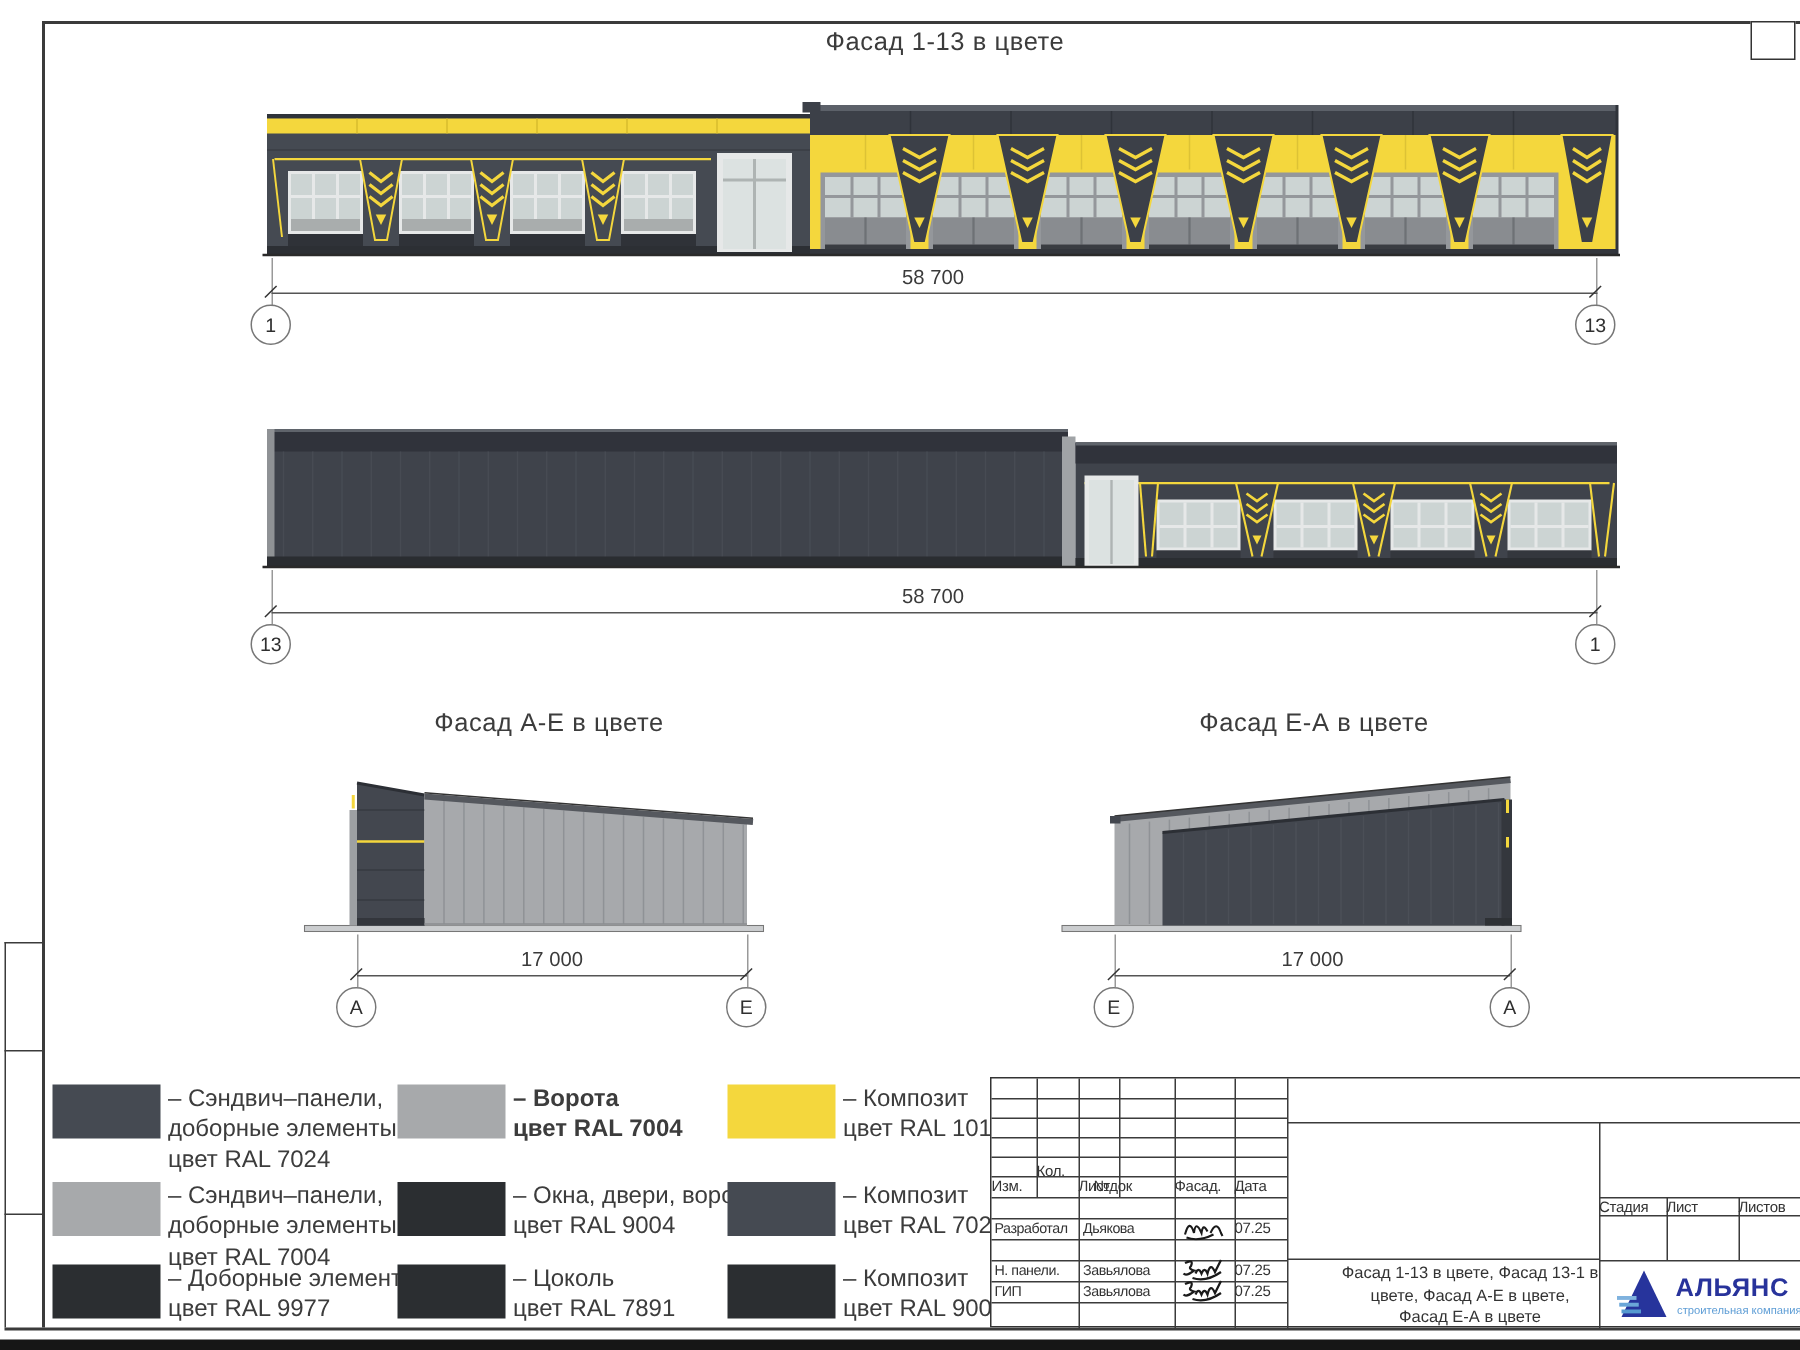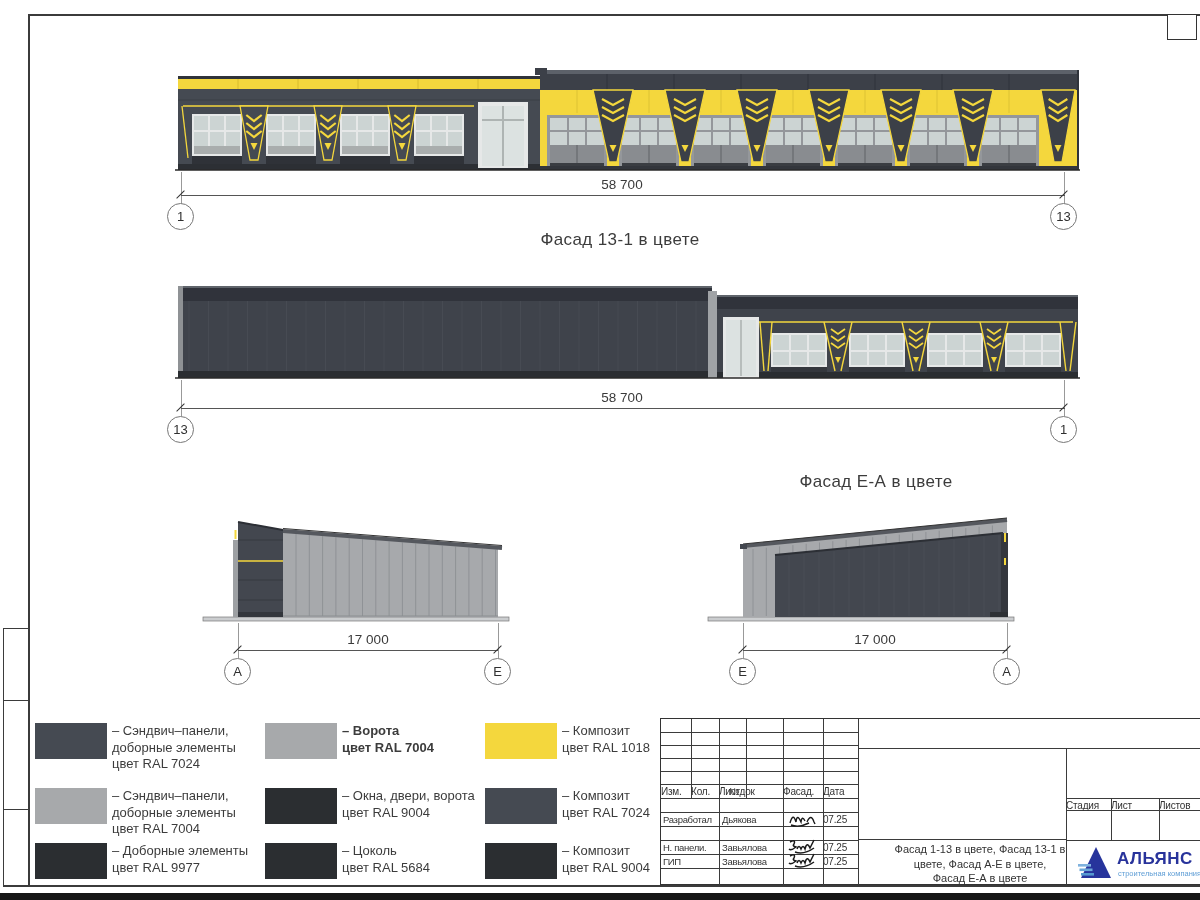--- a/index.html
+++ b/index.html
@@ -8,21 +8,21 @@
 .sheet{position:relative;width:1200px;height:900px;background:#fff;overflow:hidden;color:#3a3a3a}
 .line{position:absolute;background:#3b3b3b}
 .dtitle{position:absolute;font-size:17px;color:#3c3c3c;text-align:center;letter-spacing:.4px}
 svg.fac{position:absolute;overflow:visible}
 .ext{position:absolute;width:1px;background:#999}
 .dimline{position:absolute;height:1px;background:#555}
 .tick{position:absolute;width:11px;height:1px;background:#333;transform:rotate(-45deg)}
 .dimtext{position:absolute;font-size:13.5px;color:#3a3a3a;text-align:center;width:200px;background:#fff}
 .axis{position:absolute;width:27px;height:27px;border:1px solid #777;border-radius:50%;background:#fff;display:flex;align-items:center;justify-content:center;font-size:13px;color:#2f2f2f}
 .swatch{position:absolute;width:72px;height:36px}
-.leglabel{position:absolute;font-size:13px;line-height:1.28;color:#3c3c3c;white-space:pre-line}
+.leglabel{position:absolute;font-size:16px;line-height:1.28;color:#3c3c3c;white-space:pre-line}
 .stamp{position:absolute;left:660px;top:718px;width:541px;height:167px;border:1.5px solid #333;background:#fff}
 .sl{position:absolute;background:#3b3b3b}
 .sl.v{width:1px}
 .sl.h{height:1px}
 .sc{position:absolute;font-size:10px;color:#333;letter-spacing:-.2px}
 .srole{position:absolute;font-size:9.5px;color:#333;letter-spacing:-.3px;white-space:nowrap}
 .sig{position:absolute}
 .sdoc{position:absolute;left:199px;top:123px;width:240px;font-size:11px;line-height:1.32;text-align:center;white-space:pre-line;color:#333}
 .logo{position:absolute;left:412px;top:124px;width:140px;height:42px}
 .logo-icon{position:absolute;left:4px;top:2px}
@@ -39,21 +39,22 @@
   <div class="line" style="left:28px;top:14px;width:1172px;height:1.5px"></div>
   <div class="line" style="left:28px;top:14px;width:1.5px;height:871px"></div>
   <div class="line" style="left:3px;top:885px;width:1197px;height:1.5px"></div>
   <div class="line" style="left:3px;top:628px;width:1px;height:257px"></div>
   <div class="line" style="left:3px;top:628px;width:25px;height:1px"></div>
   <div class="line" style="left:3px;top:700px;width:25px;height:1px"></div>
   <div class="line" style="left:3px;top:809px;width:25px;height:1px"></div>
   <div class="frame-corner"></div>
   <div class="bottombar"></div>
 
-  <div class="dtitle" style="left:420px;top:230px;width:400px">Фасад 13-1 в цвете</div>
+  <div class="dtitle" style="left:430px;top:18px;width:400px">Фасад 1-13 в цвете</div>
+  <div class="dtitle" style="left:216px;top:472px;width:300px">Фасад А-Е в цвете</div>
   <div class="dtitle" style="left:726px;top:472px;width:300px">Фасад Е-А в цвете</div>
 
   <svg class="fac" style="left:175px;top:68px" width="905" height="104" viewBox="0 0 905 104">
       <rect x="3" y="8" width="362" height="94" fill="#454a52"></rect>
       <rect x="3" y="8" width="362" height="3" fill="#2f333a"></rect>
       <rect x="3" y="11" width="362" height="10" fill="#f4d73d"></rect>
       <line x1="63" y1="11" x2="63" y2="21" stroke="#d8bc2e" stroke-width="1"></line>
       <line x1="123" y1="11" x2="123" y2="21" stroke="#d8bc2e" stroke-width="1"></line>
       <line x1="183" y1="11" x2="183" y2="21" stroke="#d8bc2e" stroke-width="1"></line>
       <line x1="243" y1="11" x2="243" y2="21" stroke="#d8bc2e" stroke-width="1"></line>
@@ -447,21 +448,21 @@
       <div class="leglabel" style="left: 342px; top: 788px;">– Окна, двери, ворота
 цвет RAL 9004</div>
       <div class="swatch" style="left: 485px; top: 788px; background: rgb(69, 74, 82);"></div>
       <div class="leglabel" style="left: 562px; top: 788px;">– Композит
 цвет RAL 7024</div>
       <div class="swatch" style="left: 35px; top: 843px; background: rgb(43, 46, 49);"></div>
       <div class="leglabel" style="left: 112px; top: 843px;">– Доборные элементы
 цвет RAL 9977</div>
       <div class="swatch" style="left: 265px; top: 843px; background: rgb(43, 46, 49);"></div>
       <div class="leglabel" style="left: 342px; top: 843px;">– Цоколь
-цвет RAL 5684</div>
+цвет RAL 7891</div>
       <div class="swatch" style="left: 485px; top: 843px; background: rgb(43, 46, 49);"></div>
       <div class="leglabel" style="left: 562px; top: 843px;">– Композит
 цвет RAL 9004</div>
     </div>
 
   <div class="stamp">
     <div class="sl v" style="left:197px;top:0;height:167px"></div>
     <div class="sl v" style="left:58px;top:0;height:167px"></div>
     <div class="sl v" style="left:122px;top:0;height:167px"></div>
     <div class="sl v" style="left:162px;top:0;height:167px"></div>
@@ -481,21 +482,21 @@
     <div class="sl h" style="left:197px;top:29px;width:344px"></div>
     <div class="sl h" style="left:197px;top:120px;width:208px"></div>
     <div class="sl v" style="left:405px;top:29px;height:138px"></div>
     <div class="sl h" style="left:405px;top:79px;width:136px"></div>
     <div class="sl h" style="left:405px;top:91px;width:136px"></div>
     <div class="sl h" style="left:405px;top:121px;width:136px"></div>
     <div class="sl v" style="left:450px;top:79px;height:42px"></div>
     <div class="sl v" style="left:498px;top:79px;height:42px"></div>
 
     <div class="sc" style="left:0;top:67px;width:30px">Изм.</div>
-    <div class="sc" style="left:30px;top:67px;width:28px">Кол.</div>
+    <div class="sc" style="left:30px;top:57px;width:28px">Кол.</div>
     <div class="sc" style="left:58px;top:67px;width:27px">Лист</div>
     <div class="sc" style="left:68px;top:67px;width:37px">№док</div>
     <div class="sc" style="left:122px;top:67px;width:40px">Фасад.</div>
     <div class="sc" style="left:162px;top:67px;width:35px">Дата</div>
 
     <div class="srole" style="left:2px;top:95px">Разработал</div>
     <div class="srole" style="left:61px;top:95px">Дьякова</div>
     <svg class="sig" style="left:125px;top:91px" width="34" height="17" viewBox="0 0 34 17">
       <path d="M4 13 Q7 2 10 12 Q11 3 15 12 Q16 5 19 11 M5 15 Q13 18 23 13 M21 12 Q25 3 28 12 L29 14" fill="none" stroke="#1a1a1a" stroke-width="1.4"></path>
     </svg>

